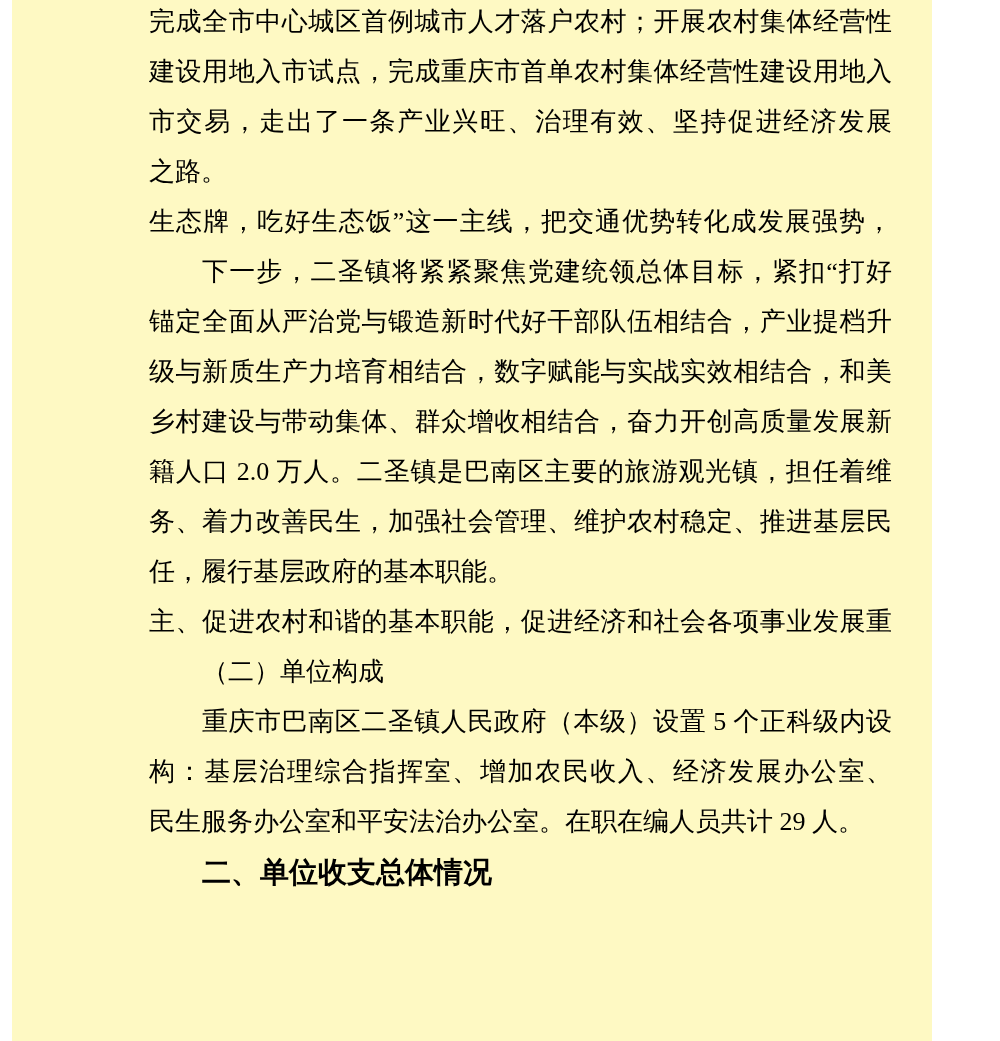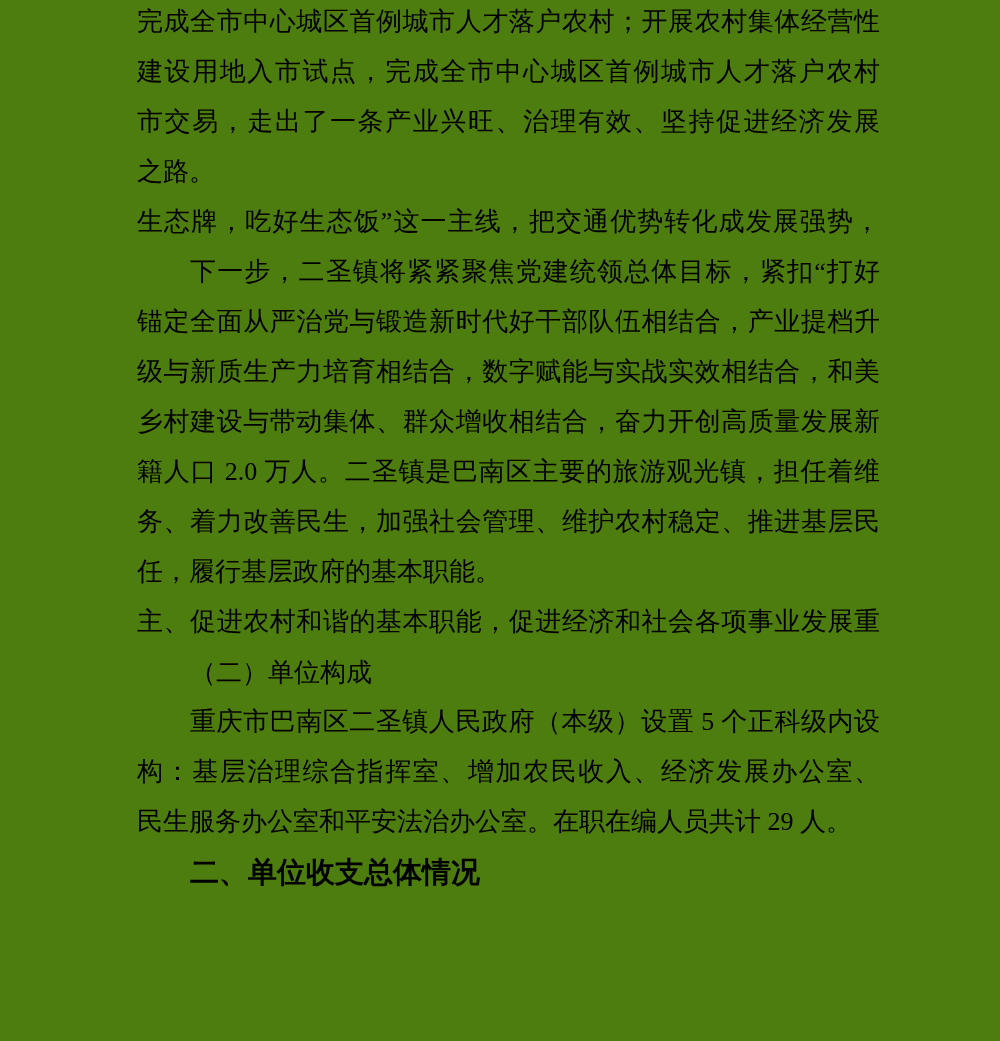--- a/index.html
+++ b/index.html
@@ -2,24 +2,25 @@
 <html><head>
 <meta charset="utf-8">
 <style>
   html, body {
     margin: 0;
     padding: 0;
     background: #ffffff;
   }
   .page {
     position: relative;
-    width: 1000px;
+    width: 920px;
     height: 1041px;
-    background: #4d7c0f;
+    background: #fef9c3;
     overflow: hidden;
+    margin-left: 12px;
   }
   .content {
     position: absolute;
     left: 137px;
     top: 0;
     width: 743px;
     margin-top: -3px;
   }
   .para { margin: 0; padding: 0; }
   .line {
@@ -33,38 +34,38 @@
     overflow: hidden;
   }
   .line.lastline {
     text-align-last: left;
   }
   .line.indent {
     text-indent: 53px;
   }
   .line.heading-kai {
     
-    font-family: Liberation Sans, sans-serif;
+    font-family: Liberation Serif, serif;
   }
   .line.heading-bold {
     
     font-family: "Liberation Sans", "DejaVu Sans", sans-serif;
     font-weight: bold;
     font-size: 29px;
   }
 </style>
 </head>
 <body>
 
 <div class="page">
   <div class="content">
 
     <div class="para">
       <div class="line">完成全市中心城区首例城市人才落户农村；开展农村集体经营性</div>
-      <div class="line">建设用地入市试点，完成全市中心城区首例城市人才落户农村</div>
+      <div class="line">建设用地入市试点，完成重庆市首单农村集体经营性建设用地入</div>
       <div class="line">市交易，走出了一条产业兴旺、治理有效、坚持促进经济发展</div>
       <div class="line lastline">之路。</div>
     </div>
 
     <div class="para">
       <div class="line">生态牌，吃好生态饭”这一主线，把交通优势转化成发展强势，</div>
       <div class="line indent">下一步，二圣镇将紧紧聚焦党建统领总体目标，紧扣“打好</div>
       <div class="line">锚定全面从严治党与锻造新时代好干部队伍相结合，产业提档升</div>
       <div class="line">级与新质生产力培育相结合，数字赋能与实战实效相结合，和美</div>
       <div class="line">乡村建设与带动集体、群众增收相结合，奋力开创高质量发展新</div>

